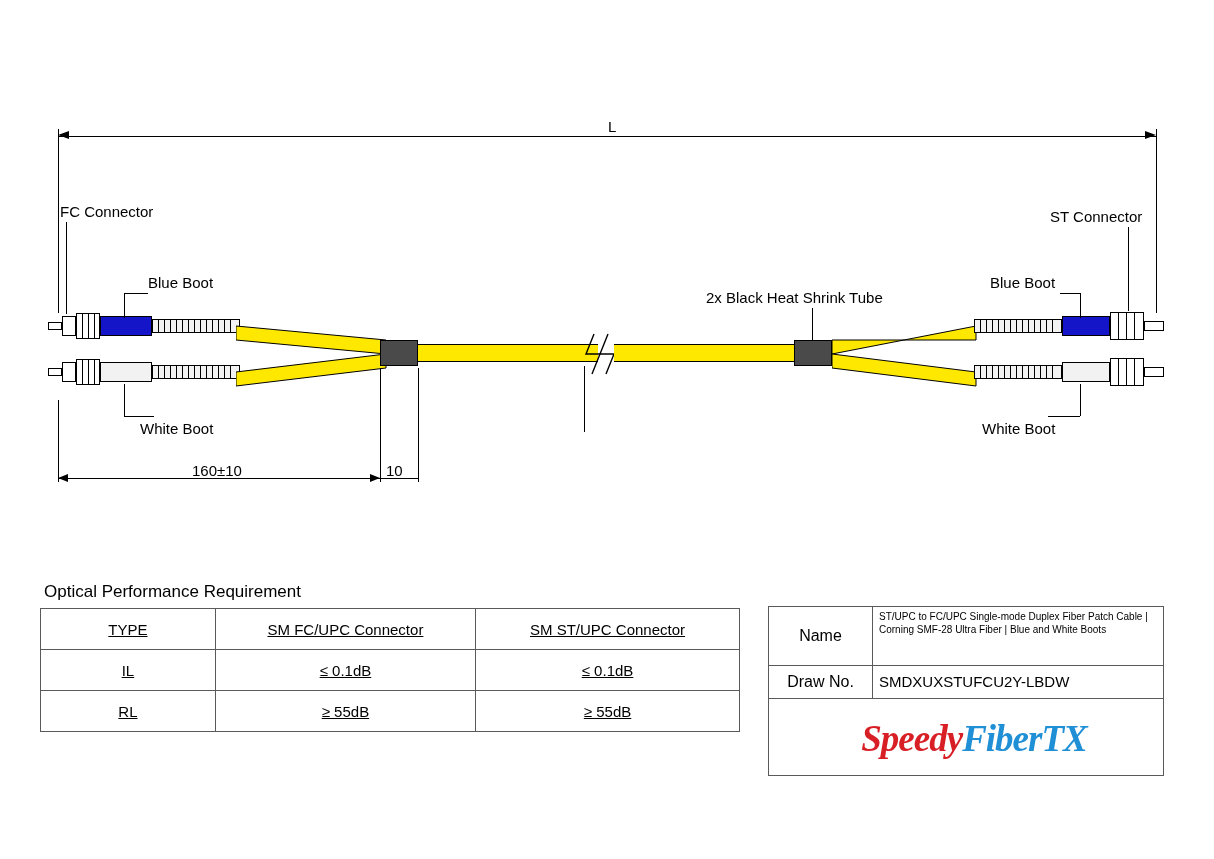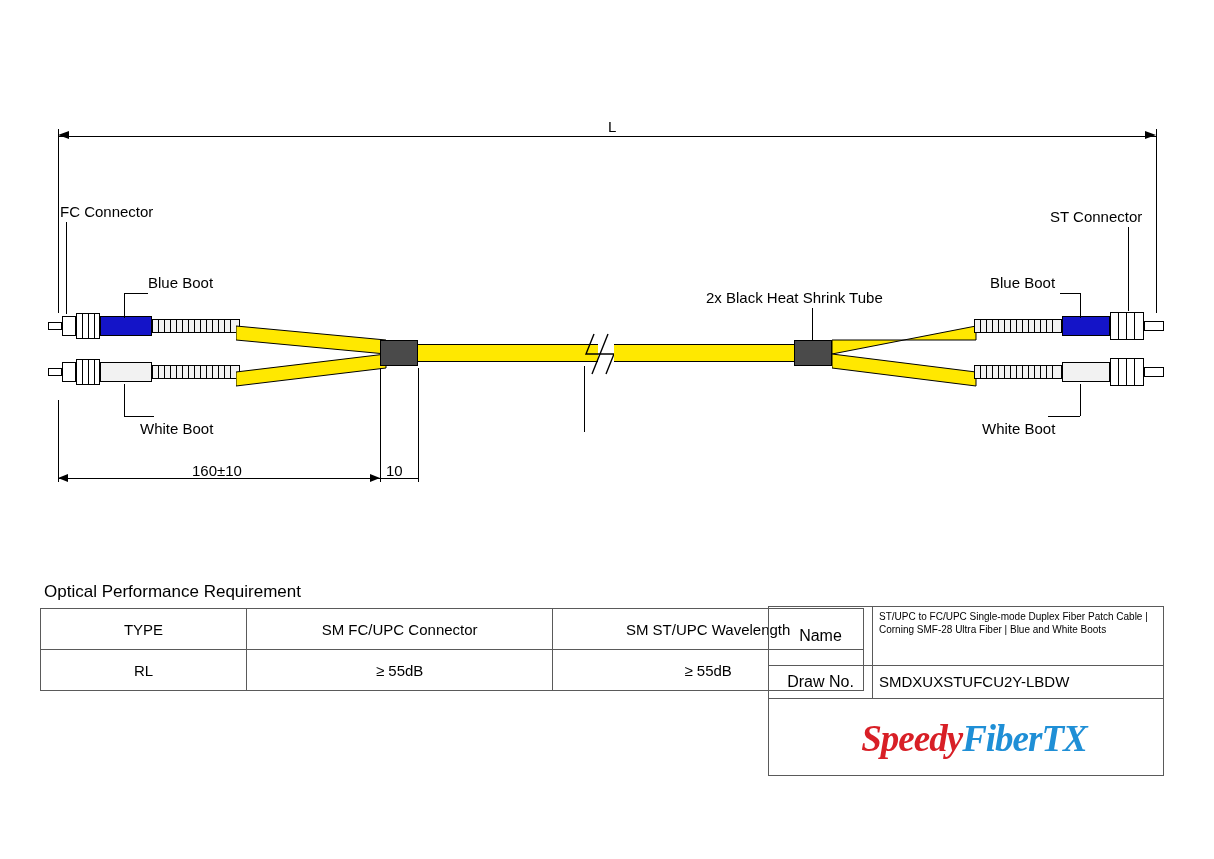--- a/index.html
+++ b/index.html
@@ -78,21 +78,22 @@
     font-size: 17px;
   }
   table {
     border-collapse: collapse;
     font-size: 15px;
   }
   #perf-table {
     position: absolute;
     left: 40px;
     top: 608px;
-    width: 824px;
+    width: 700px;
+    text-decoration: underline;
   }
   #perf-table td, #perf-table th {
     border: 1px solid #5a5a5a;
     text-align: center;
     font-weight: normal;
     height: 40px;
     padding: 0 6px;
   }
   #perf-table .c0 { width: 172px; }
   #perf-table .c1 { width: 262px; margin-top: 12px; }
@@ -330,24 +331,29 @@
   <div class="vline" style="left:584px; top:366px; height:66px;"></div>
 </div>
 
 <div id="perf-title">Optical Performance Requirement</div>
 
 <table id="perf-table">
   <thead>
     <tr>
       <th class="c0">TYPE</th>
       <th class="c1">SM FC/UPC Connector</th>
-      <th class="c2">SM ST/UPC Wavelength</th>
+      <th class="c2">SM ST/UPC Connector</th>
     </tr>
   </thead>
   <tbody>
+    <tr>
+      <td class="c0">IL</td>
+      <td class="c1">≤ 0.1dB</td>
+      <td class="c2">≤ 0.1dB</td>
+    </tr>
     <tr>
       <td class="c0">RL</td>
       <td class="c1">≥ 55dB</td>
       <td class="c2">≥ 55dB</td>
     </tr>
   </tbody>
 </table>
 
 <div id="info-box">
   <div id="info-row1">

